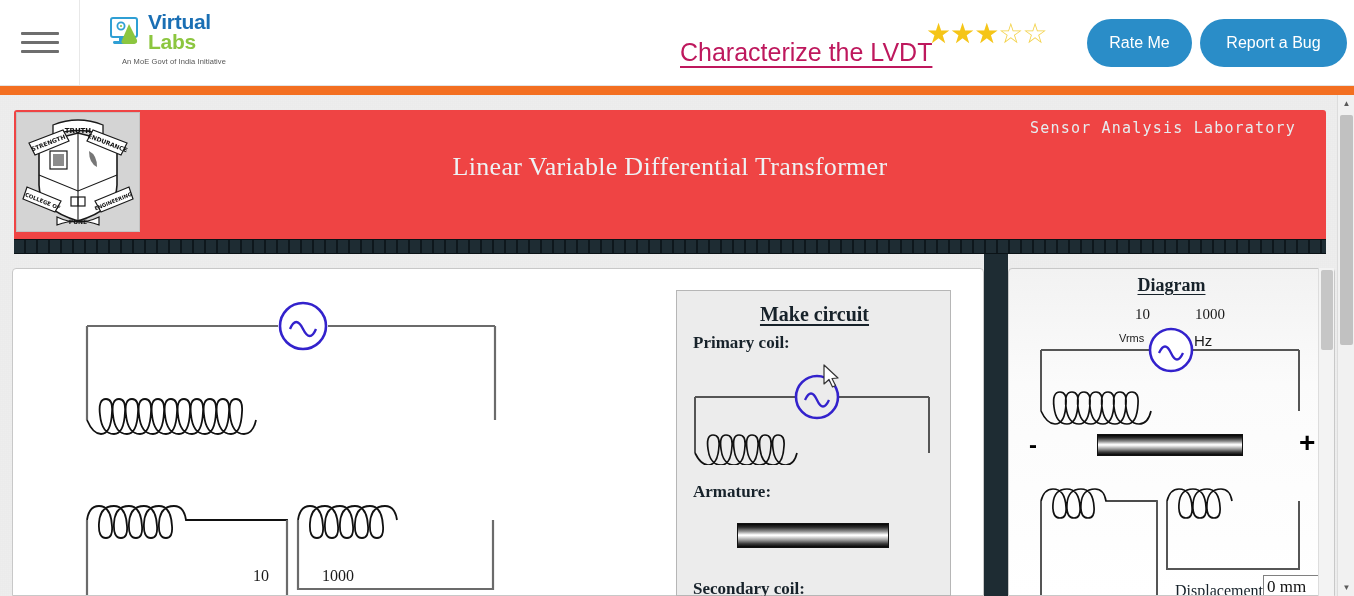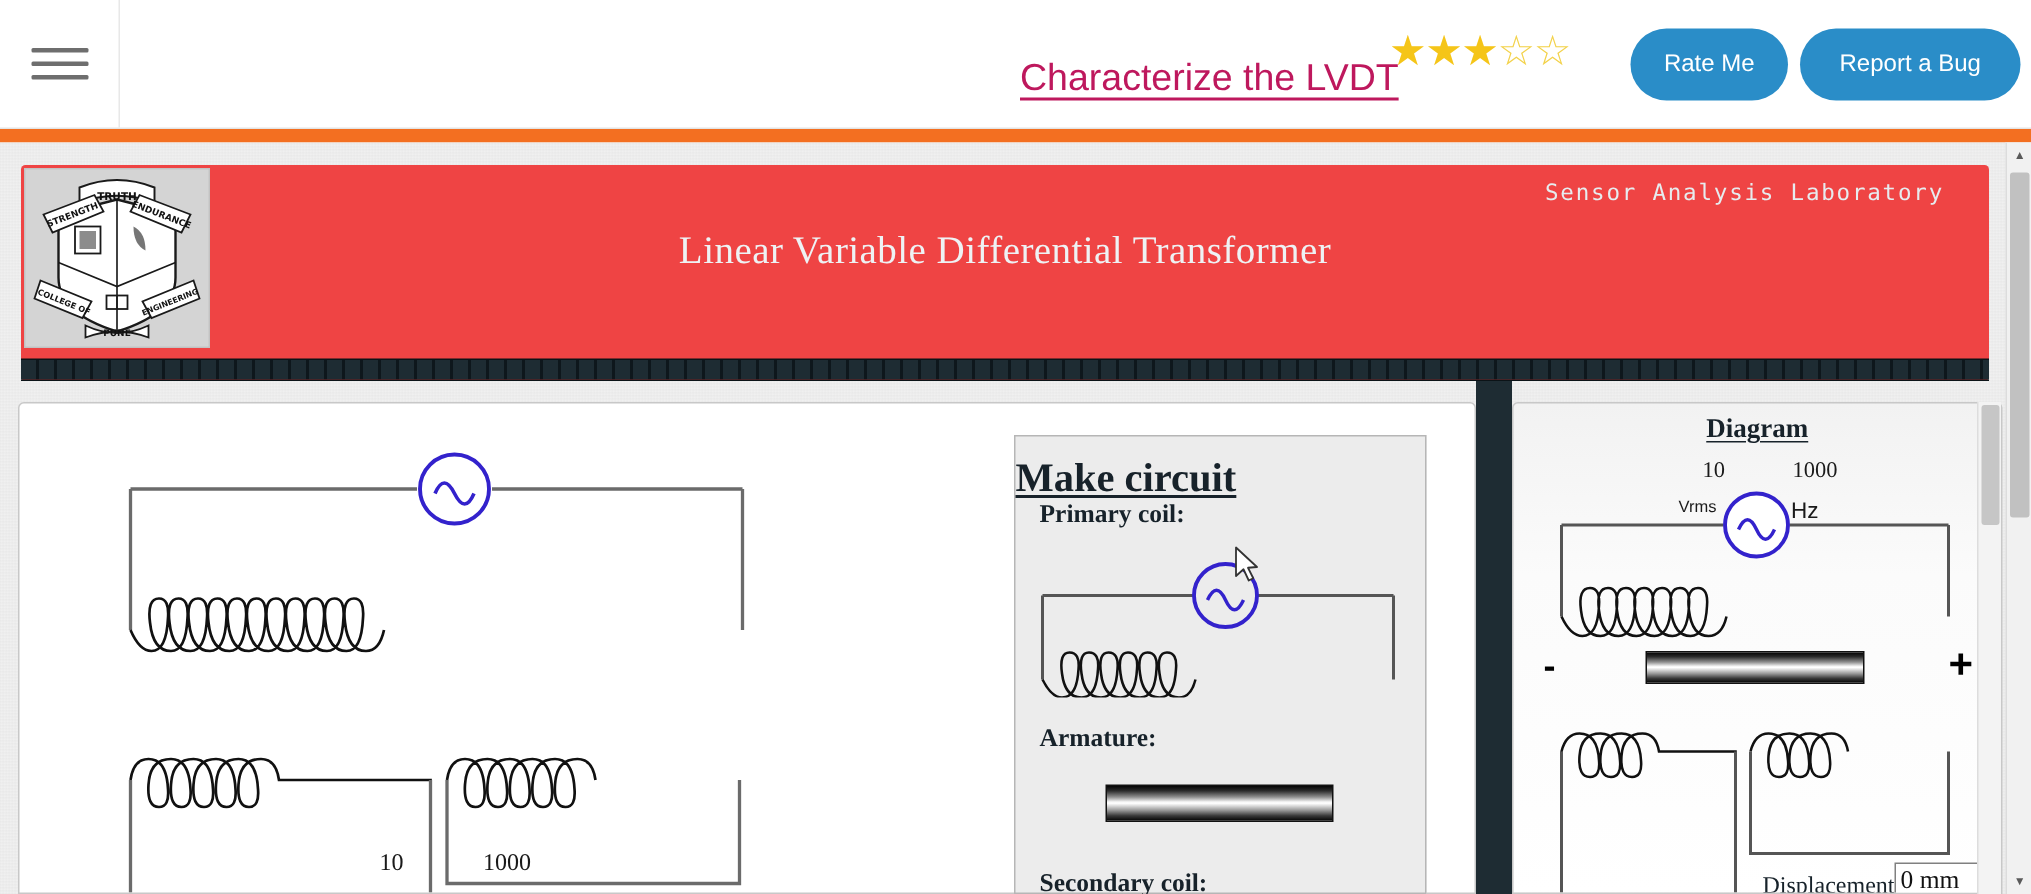--- a/index.html
+++ b/index.html
@@ -147,22 +147,23 @@
                   border-radius: 4px 4px 0 0; padding-left: 17px; }
 
   .inner-card {
     position: absolute; left: 676px; top: 290px;
     width: 275px; height: 306px;
     background: #ececec;
     border: 1px solid #b6b6b6;
   }
 
   .card-heading {
-    font-family: "Liberation Serif", serif;
-    font-weight: bold; font-size: 27px; color: #17222a;
+    text-align: center;
+    font-family: "Liberation Serif", serif;
+    font-weight: bold; font-size: 20px; color: #17222a;
     text-decoration: underline; text-underline-offset: 3px;
   }
   .card-label {
     font-family: "Liberation Serif", serif;
     font-weight: bold; font-size: 17px; color: #17222a;
   }
 
   .sub-title {
     position: absolute;
     text-align: center; width: 100%;
@@ -238,20 +239,37 @@
 <div class="navbar">
 
   <div class="hamburger-box">
     <div class="hamburger">
       <span></span>
         <span></span>
         <span></span>
     </div>
   </div>
 
+  <div class="brand">
+    <div class="brand-row">
+      <svg width="34" height="32" viewBox="0 0 34 32">
+        <rect x="1" y="2" width="26" height="19" rx="2" fill="none" stroke="#2f9fd4" stroke-width="2"></rect>
+        <rect x="9" y="22" width="10" height="3" fill="#2f9fd4"></rect>
+        <rect x="3" y="25" width="22" height="3" rx="1.4" fill="#2f9fd4"></rect>
+        <path d="M19 1 L19 8 L27 24 Q28 28 23 28 L15 28 Q10 28 12 24 L19 8 Z" fill="#8cc63f"></path>
+        <circle cx="11" cy="10" r="3.6" fill="none" stroke="#2f9fd4" stroke-width="1.8"></circle>
+        <circle cx="11" cy="10" r="1.1" fill="#8cc63f"></circle>
+      </svg>
+      <div class="brand-word">
+        <div class="brand-virtual">Virtual</div>
+        <div class="brand-labs">Labs</div>
+      </div>
+    </div>
+    <div class="brand-tag">An MoE Govt of India Initiative</div>
+  </div>
 
   <div class="page-title">Characterize the LVDT</div>
 
   <div class="stars">
     <span class="star-full">★</span><span class="star-full">★</span><span class="star-full">★</span><span class="star-empty">☆</span><span class="star-empty">☆</span>
   </div>
 
   <button class="nav-btn btn-report">Report a Bug</button>
   <button class="nav-btn btn-rate">Rate Me</button>
 </div>

